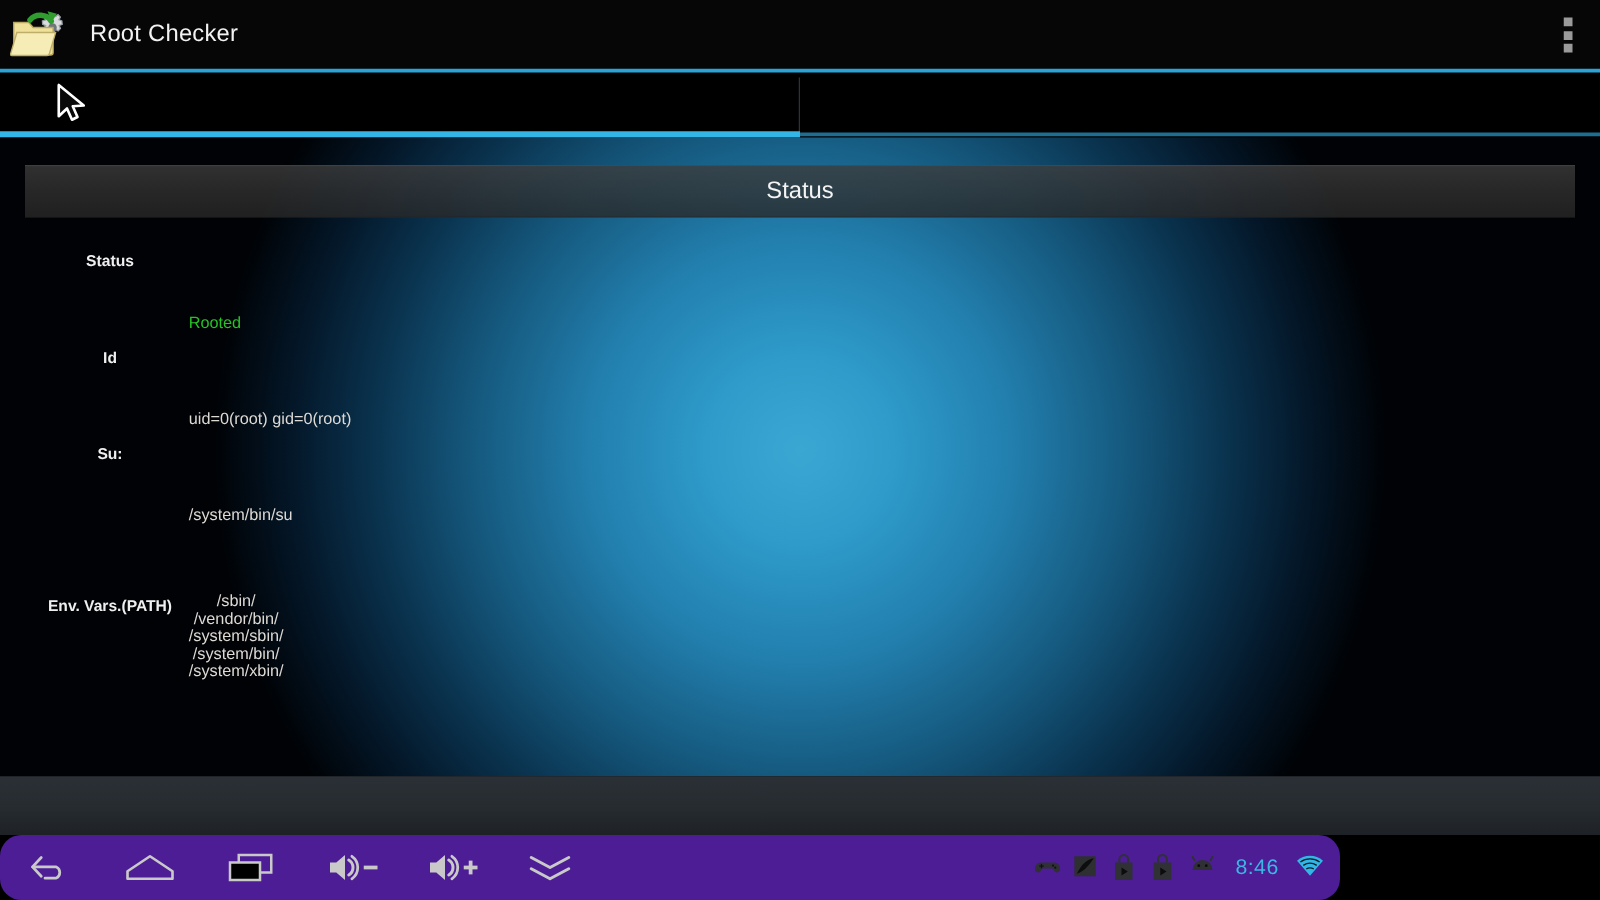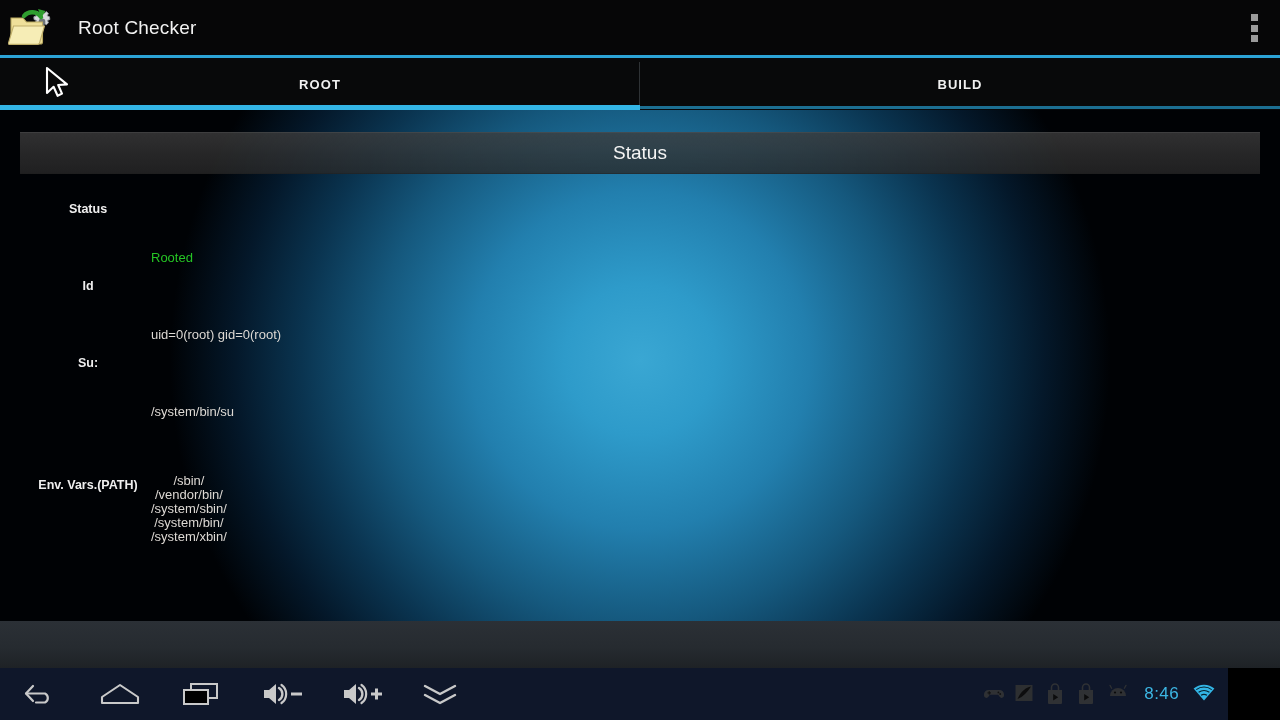--- a/index.html
+++ b/index.html
@@ -13,21 +13,21 @@
   #screen{ position:relative; width:1280px; height:720px; overflow:hidden; background:#000; }
 
   
   #titlebar{
     position:absolute; left:0; top:0; width:1280px; height:56px;
     background:#060607;
     display:flex; align-items:center;
   }
   #app-icon{ position:relative; width:46px; height:44px; margin-left:8px; flex:0 0 auto; }
   #app-title{
-    color:#f2f2f2; font-size:19px; margin-left:24px; letter-spacing:.2px;
+    color:#f2f2f2; font-size:19px; margin-left:18px; letter-spacing:.2px;
     font-weight:400;
   }
   #overflow{
     position:absolute; right:22px; top:14px; width:8px; height:28px;
     display:flex; flex-direction:column; justify-content:space-between; align-items:center;
     cursor:pointer;
   }
   #overflow i{ display:block; width:7px; height:7px; background:#9a9a9a; }
   #title-underline{
     position:absolute; left:0; top:55px; width:1280px; height:3px;
@@ -95,22 +95,23 @@
   .row.multi{ align-items:center; }
   .row.multi .label{ line-height:normal; }
   .row.multi .value{ line-height:14px; white-space:pre-line; }
 
   
   #bottom-strip{
     position:absolute; left:0; top:621px; width:1280px; height:47px;
     background:linear-gradient(to bottom,#2b3036 0%,#262b30 55%,#1e2226 100%);
   }
   #navbar{
-    position:absolute; left:0; top:668px; width:1228px; height:52px;
-    background:#0f172a;
+    position:absolute; left:0; top:668px; width:1072px; height:52px;
+    background:#4c1d95;
+    border-radius:17px;
   }
   .navbtn{
     position:absolute; top:0; height:52px; width:80px;
     display:flex; align-items:center; justify-content:center; cursor:pointer;
   }
   #tray{
     position:absolute; right:14px; top:0; height:52px;
     display:flex; align-items:center; gap:9px;
   }
   #clock{ color:#3cb6e3; font-size:17px; letter-spacing:.4px; margin:0 4px 0 6px; }
@@ -143,28 +144,20 @@
     </div>
     <div id="app-title">Root Checker</div>
     <div id="overflow">
       <i></i>
         <i></i>
         <i></i>
     </div>
   </div>
   <div id="title-underline"></div>
 
-  <div id="tabs">
-    <div class="tab active">
-      <span>ROOT</span>
-    </div>
-    <div class="tab inactive">
-      <span>BUILD</span>
-    </div>
-  </div>
   <div id="tab-divider"></div>
   <div id="tab-underline-active"></div>
   <div id="tab-underline-inactive"></div>
 
   <div id="content">
 
     <div id="check-btn">
       <span>Status</span>
     </div>
 

